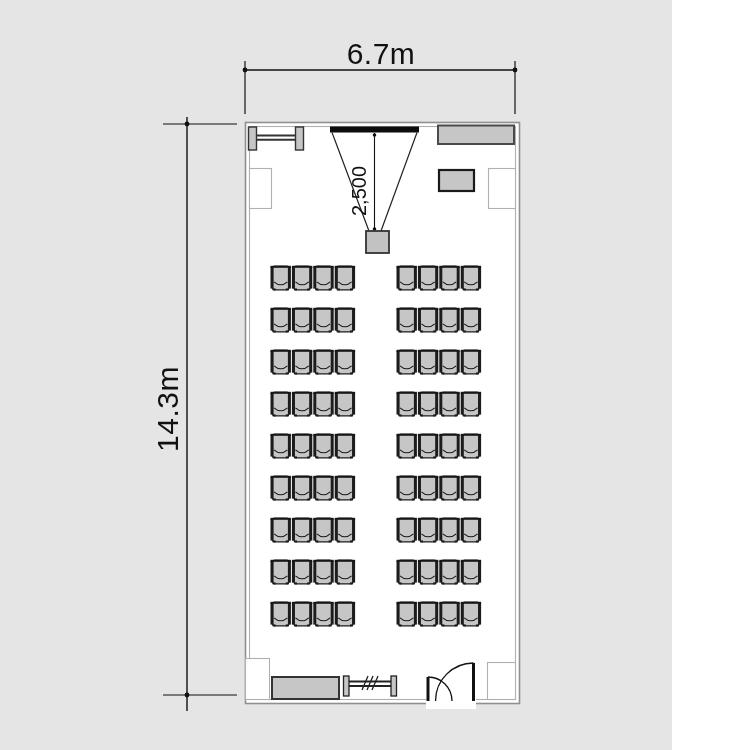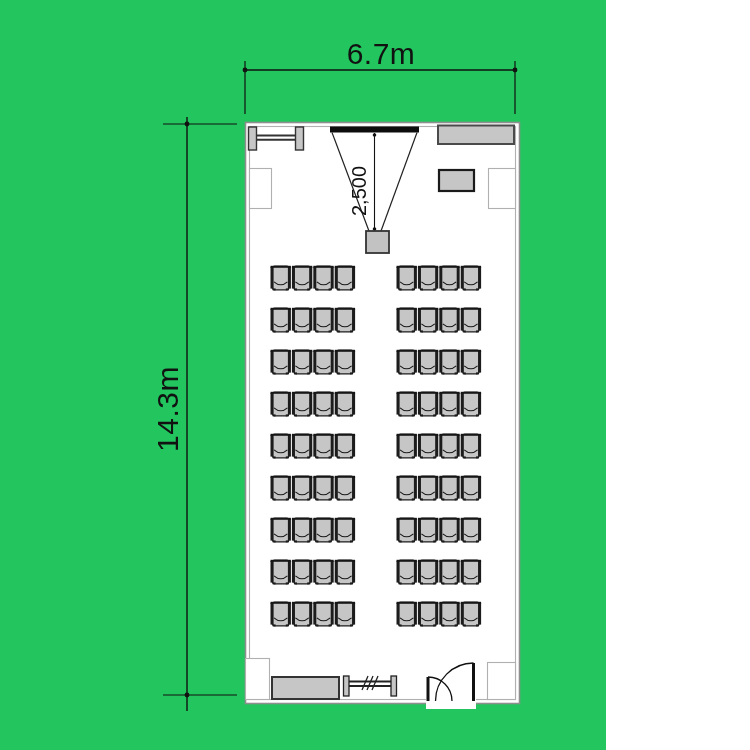--- a/index.html
+++ b/index.html
@@ -1,19 +1,19 @@
 <!DOCTYPE html>
 <html><head>
 <meta charset="utf-8">
 <style>
   html,body{margin:0;padding:0;background:#fff;}
   .canvas{
     position:relative;
-    width:606px;height:750px;
-    background:#22c55e;
+    width:672px;height:750px;
+    background:#e5e5e5;
     font-family:"Liberation Sans", sans-serif;
     overflow:hidden;
   }
   svg{position:absolute;left:0;top:0;}
   text{fill:#111;}
   .dim-label{font-size:30px;letter-spacing:0.5px;}
   .throw-label{font-size:20px;}
 </style>
 </head>
 <body>

